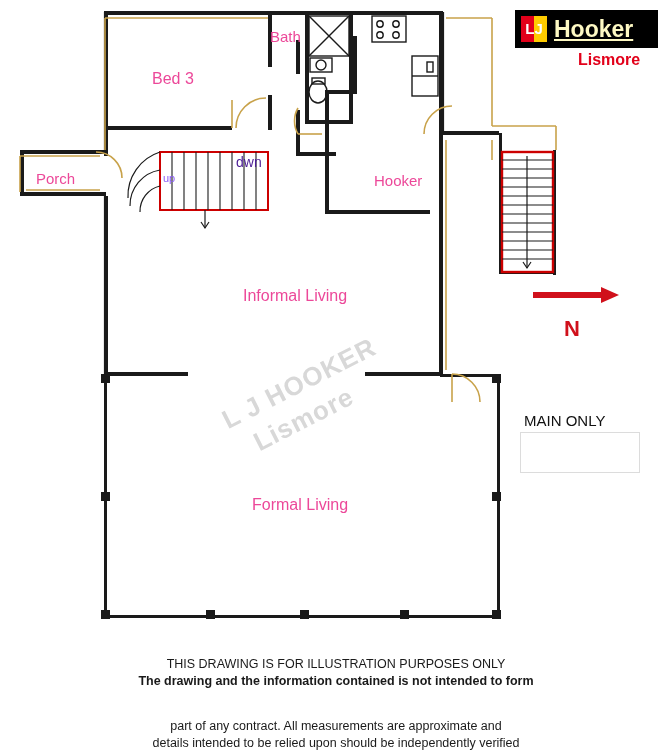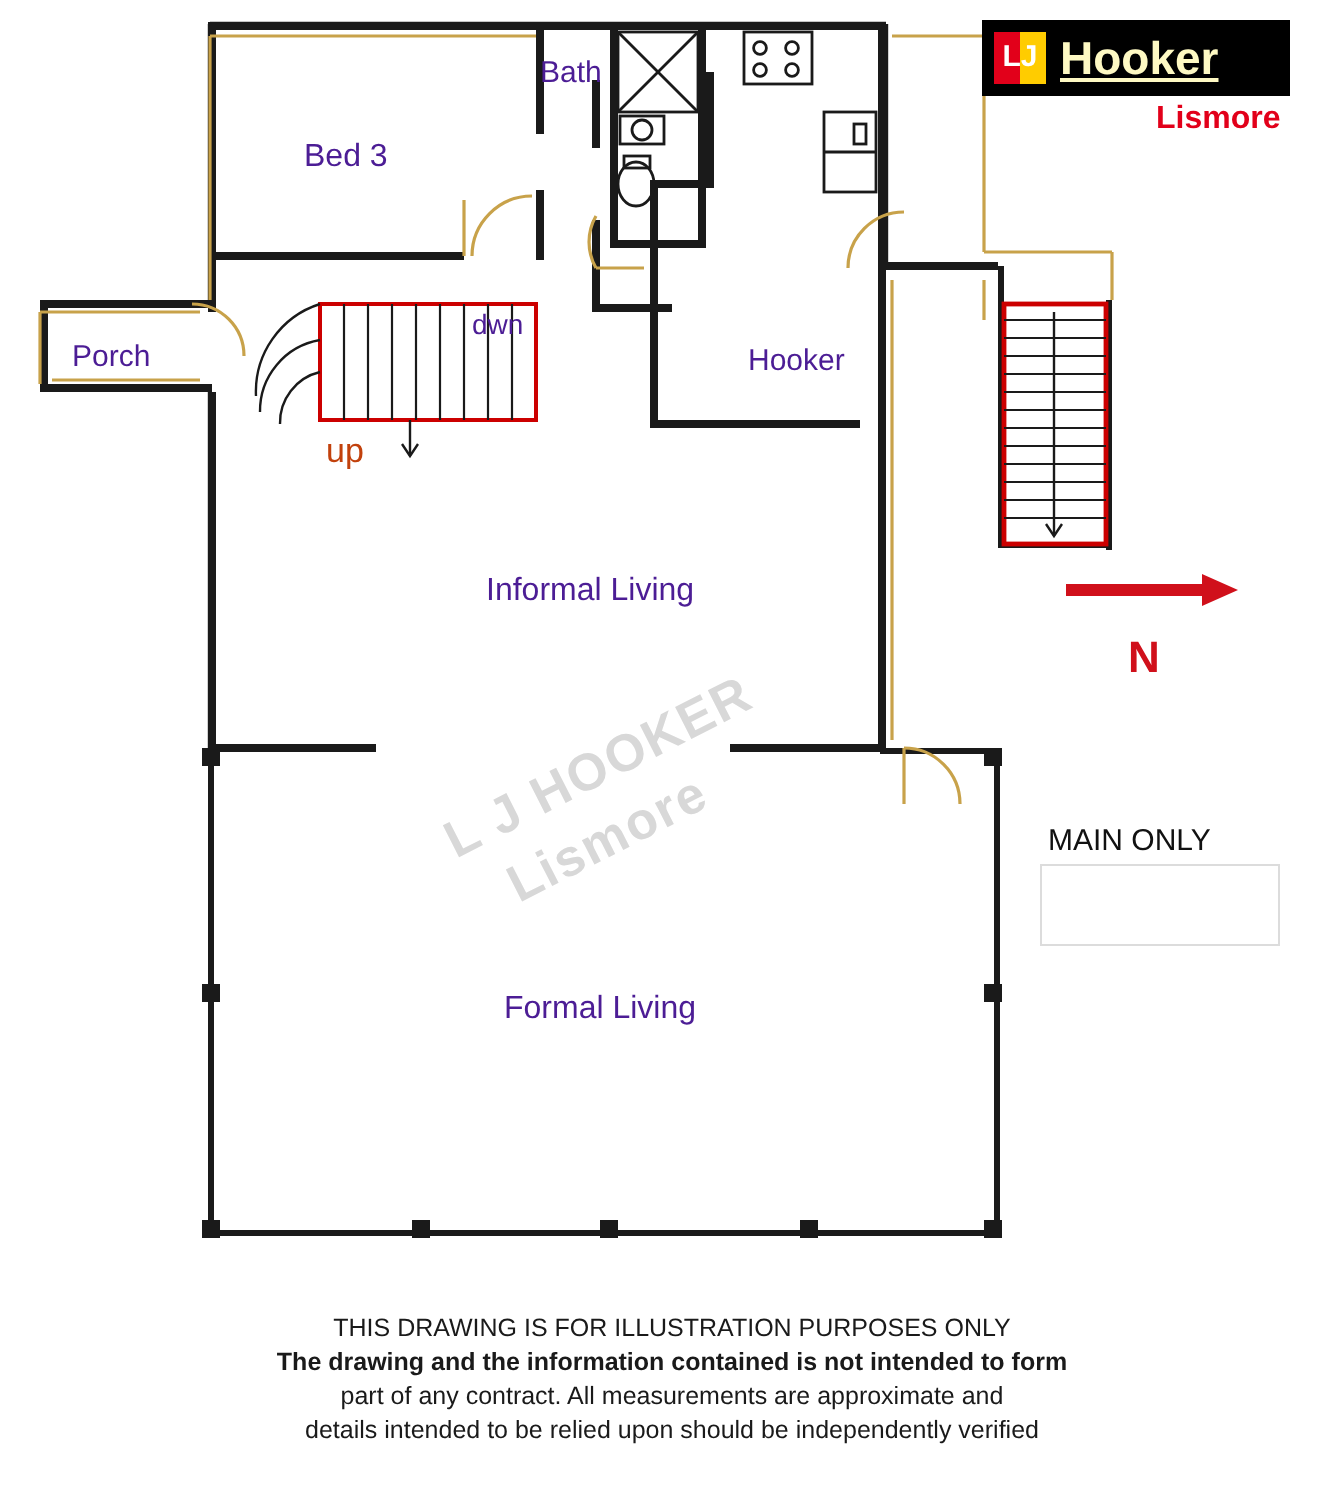--- a/index.html
+++ b/index.html
@@ -15,30 +15,30 @@
     overflow: hidden;
   }
   #plan {
     position: absolute;
     left: 0; top: 0;
     width: 672px;
     height: 750px;
   }
   .lbl {
     position: absolute;
-    color: #4c1d95;
+    color: #ec4899;
     font-family: "Liberation Sans", sans-serif;
     white-space: nowrap;
   }
   
   .logo-box {
     position: absolute;
-    left: 491px;
+    left: 515px;
     top: 10px;
-    width: 154px;
+    width: 143px;
     height: 38px;
     background: #000000;
     display: flex;
     align-items: center;
     padding-left: 6px;
     box-sizing: border-box;
   }
   .logo-mark {
     width: 26px;
     height: 26px;
@@ -147,21 +147,21 @@
     left: 0;
     top: 656px;
     width: 672px;
     text-align: center;
     color: #1a1a1a;
     font-size: 12.5px;
     line-height: 17px;
   }
   .disclaimer .l1 { display: block; }
   .disclaimer .l2 { display: block; font-weight: bold; }
-  .disclaimer .l3 { display: block; }
+  .disclaimer .l3 { display: block; margin-top: 28px; }
   .disclaimer .l4 { display: block; }
 </style>
 </head>
 <body>
 
 <svg id="plan" viewBox="0 0 672 750">
   <g stroke="#1a1a1a" fill="none" stroke-width="2.2">
 
     <path d="M105,12 L443,12"></path>
 
@@ -325,21 +325,21 @@
   </g>
 </svg>
 
 <div class="lbl" style="left:152px; top:70px; font-size:16px;">Bed 3</div>
 <div class="lbl" style="left:270px; top:28px; font-size:15px;">Bath</div>
 <div class="lbl" style="left:374px; top:172px; font-size:15px;">Hooker</div>
 <div class="lbl" style="left:36px; top:170px; font-size:15px;">Porch</div>
 <div class="lbl" style="left:243px; top:287px; font-size:16px;">Informal Living</div>
 <div class="lbl" style="left:252px; top:496px; font-size:16px;">Formal Living</div>
 
-<div class="lbl" style="left:163px; top:172px; font-size:17px; color:#c2410c;margin-top:44px;">up</div>
+<div class="lbl" style="left:163px; top:172px; font-size:11px; color:#8b5cf6;">up</div>
 <div class="lbl" style="left:236px; top:154px; font-size:14px; color:#4c1d95;">dwn</div>
 
 <div class="watermark">
   <div>L J HOOKER</div>
   <div style="margin-left:18px;">Lismore</div>
 </div>
 
 <div class="logo-box">
   <span class="logo-mark">
     <span class="sq-red"></span>

